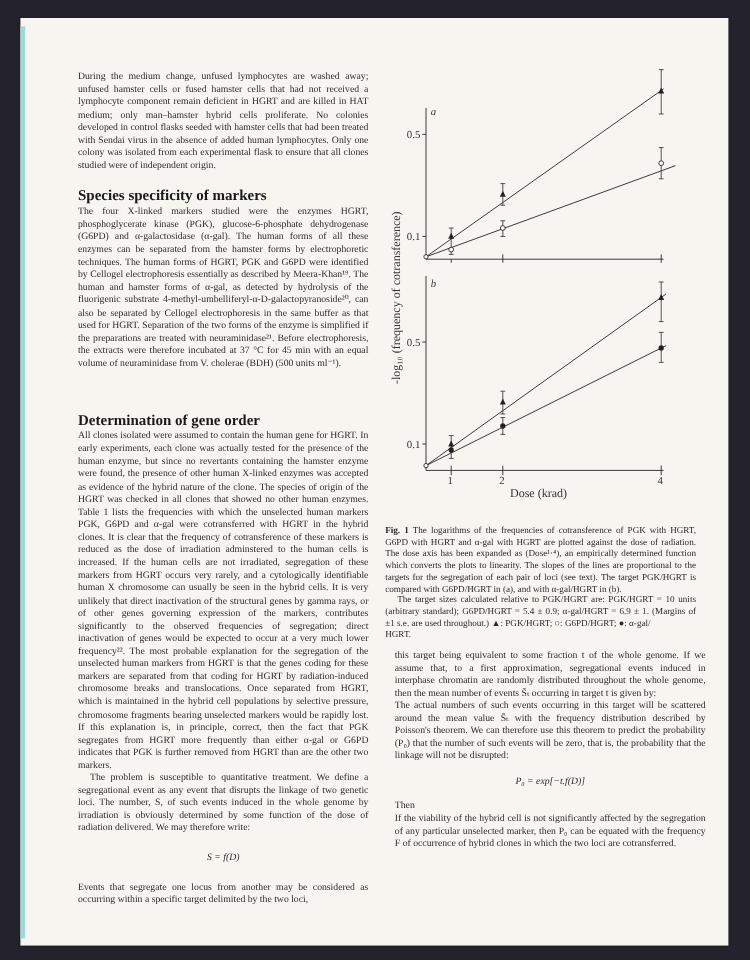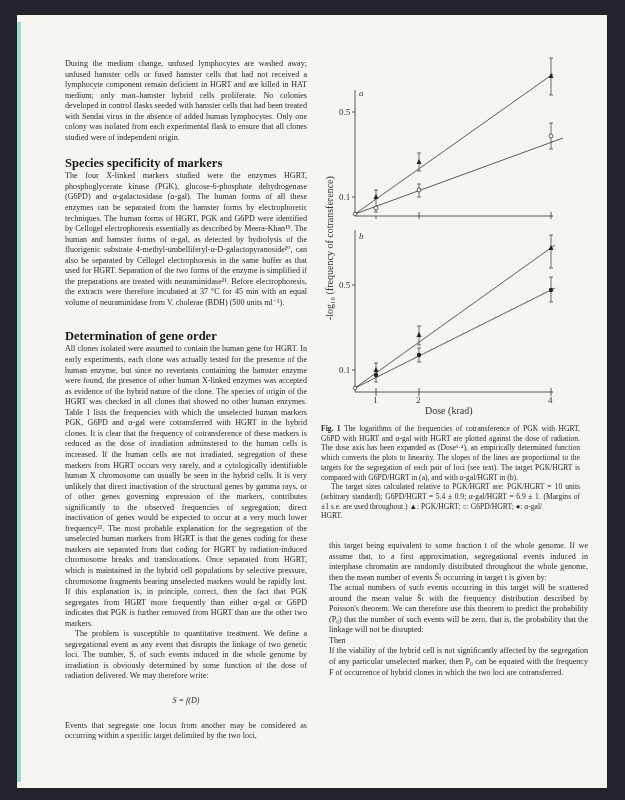--- a/index.html
+++ b/index.html
@@ -8,36 +8,36 @@
   .page { position:absolute; left:17px; top:15px; width:590px; height:773px; background:#f6f5f0;
           box-shadow: 0 0 2px rgba(0,0,0,0.4); }
   .page-edge { position:absolute; left:17px; top:22px; width:4px; height:760px; background:#9fd9d6; }
   .col { position:absolute; font-size:8.1px; line-height:10.55px; text-align:justify; }
   .col-left { left:65px; top:59px; width:242px; }
   .col-right { left:329px; top:541px; width:259px; }
   p { margin:0; }
   .indent { text-indent:10px; }
   h2 { font-family:"Liberation Serif", serif; font-weight:bold; font-size:12.5px; margin:14px 0 1px 0; line-height:13px; color:#1a1a1a; }
   .equation { text-align:center; font-style:italic; margin:10px 0 10px 0; }
-  .caption { position:absolute; left:321px; top:424px; width:259px; font-size:7.6px; line-height:9.7px; text-align:justify; }
+  .caption { position:absolute; left:321px; top:437px; width:259px; font-size:7.6px; line-height:9.7px; text-align:justify; }
   .caption b { font-weight:bold; }
   .center { text-align:left; }
   .chart { position:absolute; left:315px; top:55px; width:270px; height:365px; }
 </style>
 </head>
 <body>
 
 <div class="page"></div>
 <div class="page-edge"></div>
 
 <div class="col col-left">
   <p>During the medium change, unfused lymphocytes are washed away; unfused hamster cells or fused hamster cells that had not received a lymphocyte component remain deficient in HGRT and are killed in HAT medium; only man–hamster hybrid cells proliferate. No colonies developed in control flasks seeded with hamster cells that had been treated with Sendai virus in the absence of added human lymphocytes. Only one colony was isolated from each experimental flask to ensure that all clones studied were of independent origin.</p>
   <h2 style="">Species specificity of markers</h2>
   <p>The four X-linked markers studied were the enzymes HGRT, phosphoglycerate kinase (PGK), glucose-6-phosphate dehydrogenase (G6PD) and α-galactosidase (α-gal). The human forms of all these enzymes can be separated from the hamster forms by electrophoretic techniques. The human forms of HGRT, PGK and G6PD were identified by Cellogel electrophoresis essentially as described by Meera-Khan¹⁹. The human and hamster forms of α-gal, as detected by hydrolysis of the fluorigenic substrate 4-methyl-umbelliferyl-α-D-galactopyranoside²⁰, can also be separated by Cellogel electrophoresis in the same buffer as that used for HGRT. Separation of the two forms of the enzyme is simplified if the preparations are treated with neuraminidase²¹. Before electrophoresis, the extracts were therefore incubated at 37 °C for 45 min with an equal volume of neuraminidase from V. cholerae (BDH) (500 units ml⁻¹).</p>
-  <h2 style="margin-top:22px">Determination of gene order</h2>
+  <h2 style="margin-top:36px">Determination of gene order</h2>
   <p>All clones isolated were assumed to contain the human gene for HGRT. In early experiments, each clone was actually tested for the presence of the human enzyme, but since no revertants containing the hamster enzyme were found, the presence of other human X-linked enzymes was accepted as evidence of the hybrid nature of the clone. The species of origin of the HGRT was checked in all clones that showed no other human enzymes. Table 1 lists the frequencies with which the unselected human markers PGK, G6PD and α-gal were cotransferred with HGRT in the hybrid clones. It is clear that the frequency of cotransference of these markers is reduced as the dose of irradiation adminstered to the human cells is increased. If the human cells are not irradiated, segregation of these markers from HGRT occurs very rarely, and a cytologically identifiable human X chromosome can usually be seen in the hybrid cells. It is very unlikely that direct inactivation of the structural genes by gamma rays, or of other genes governing expression of the markers, contributes significantly to the observed frequencies of segregation; direct inactivation of genes would be expected to occur at a very much lower frequency²². The most probable explanation for the segregation of the unselected human markers from HGRT is that the genes coding for these markers are separated from that coding for HGRT by radiation-induced chromosome breaks and translocations. Once separated from HGRT, which is maintained in the hybrid cell populations by selective pressure, chromosome fragments bearing unselected markers would be rapidly lost. If this explanation is, in principle, correct, then the fact that PGK segregates from HGRT more frequently than either α-gal or G6PD indicates that PGK is further removed from HGRT than are the other two markers.</p>
   <p class="indent">The problem is susceptible to quantitative treatment. We define a segregational event as any event that disrupts the linkage of two genetic loci. The number, S, of such events induced in the whole genome by irradiation is obviously determined by some function of the dose of radiation delivered. We may therefore write:</p>
   <p class="equation" style="margin:14px 0 14px 0">S = f(D)</p>
   <p>Events that segregate one locus from another may be considered as occurring within a specific target delimited by the two loci,</p>
 </div>
 
 <svg class="chart" viewBox="315 55 270 365" width="270" height="365">
   <g stroke="#333" stroke-width="0.8" fill="none">
 
     <line x1="355" y1="90" x2="355" y2="216"></line>
@@ -133,15 +133,16 @@
 
 <div class="caption">
   <p><b>Fig. 1</b> <span>The logarithms of the frequencies of cotransference of PGK with HGRT, G6PD with HGRT and α-gal with HGRT are plotted against the dose of radiation. The dose axis has been expanded as (Dose¹·⁴), an empirically determined function which converts the plots to linearity. The slopes of the lines are proportional to the targets for the segregation of each pair of loci (see text). The target PGK/HGRT is compared with G6PD/HGRT in (a), and with α-gal/HGRT in (b).</span></p>
   <p class="indent">The target sizes calculated relative to PGK/HGRT are: PGK/HGRT = 10 units (arbitrary standard); G6PD/HGRT = 5.4 ± 0.9; α-gal/HGRT = 6.9 ± 1. (Margins of ±1 s.e. are used throughout.) ▲: PGK/HGRT; ○: G6PD/HGRT; ●: α-gal/</p>
   <p class="center">HGRT.</p>
 </div>
 
 <div class="col col-right">
   <p>this target being equivalent to some fraction t of the whole genome. If we assume that, to a first approximation, segregational events induced in interphase chromatin are randomly distributed throughout the whole genome, then the mean number of events S̄ₜ occurring in target t is given by:</p>
   <p>The actual numbers of such events occurring in this target will be scattered around the mean value S̄ₜ with the frequency distribution described by Poisson's theorem. We can therefore use this theorem to predict the probability (P₀) that the number of such events will be zero, that is, the probability that the linkage will not be disrupted:</p>
+  <p class="equation">P₀ = exp[−t.f(D)]</p>
   <p>Then</p>
   <p>If the viability of the hybrid cell is not significantly affected by the segregation of any particular unselected marker, then P₀ can be equated with the frequency F of occurrence of hybrid clones in which the two loci are cotransferred.</p>
 </div>
 
 </body></html>

